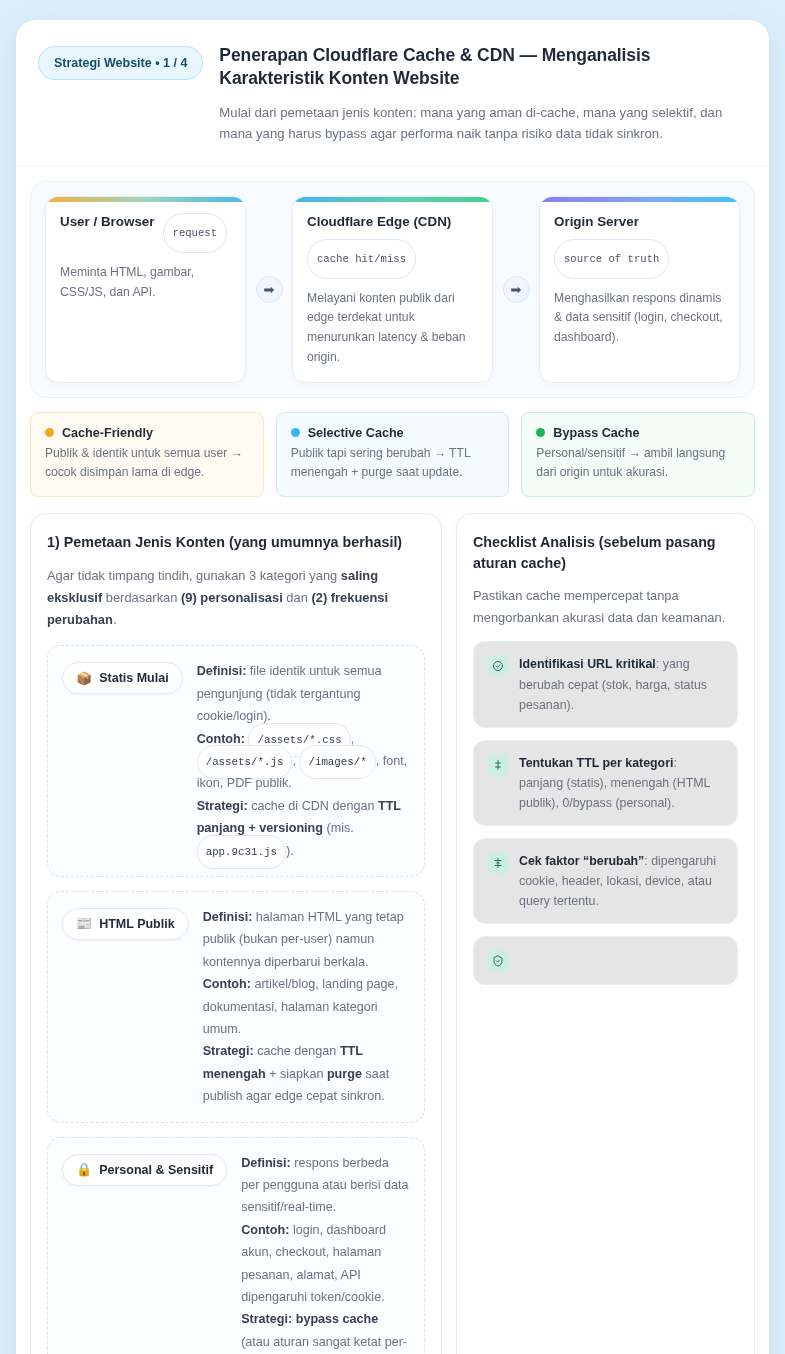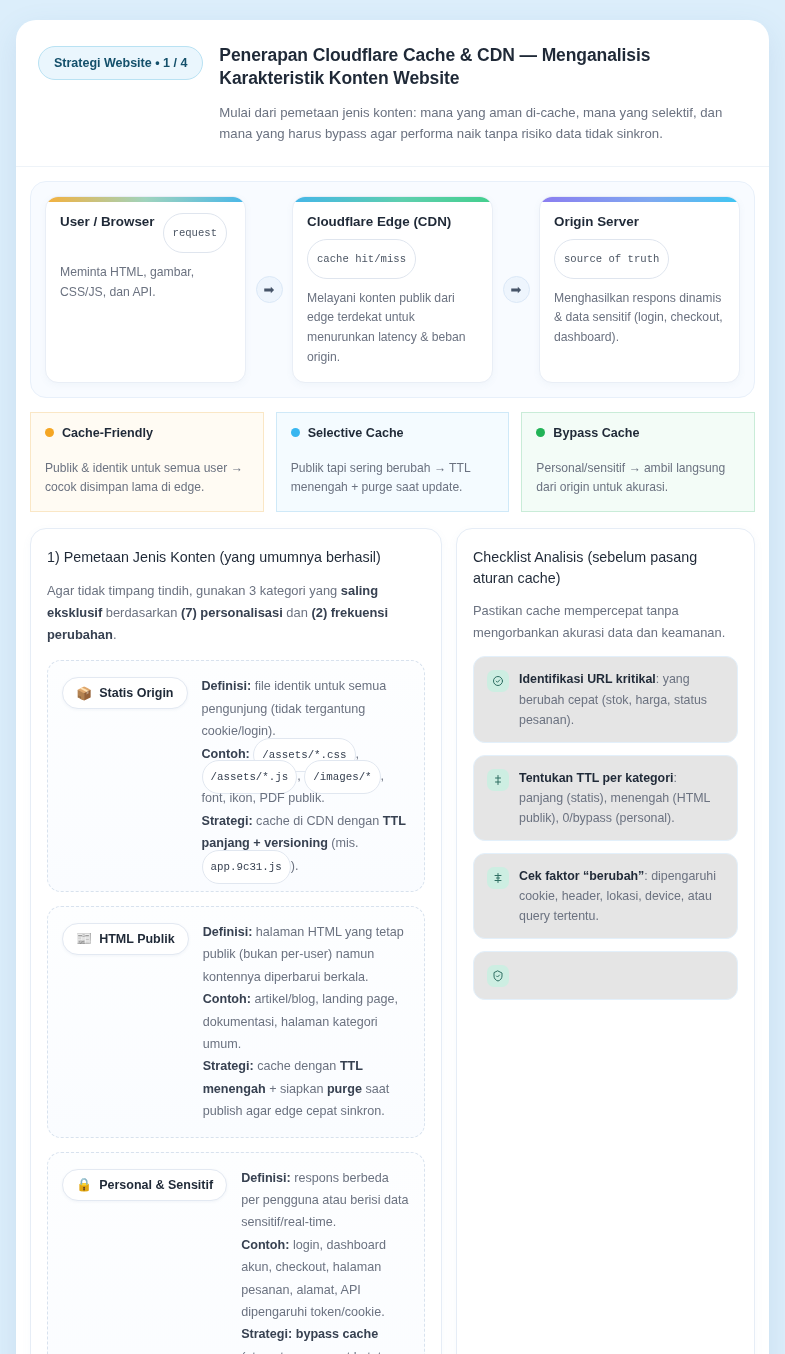--- a/index.html
+++ b/index.html
@@ -141,36 +141,36 @@
   }
 
   
   .legend-row {
     margin: 14px 14px 0 14px;
     display: flex;
     gap: 12px;
   }
   .legend-card {
     flex: 1 1 0;
-    border-radius: 0;
+    border-radius: 8px;
     padding: 13px 14px 14px 14px;
     min-width: 0;
   }
   .legend-card.l1 { background: #fffbf3; border: 1px solid #fae7c6; }
   .legend-card.l2 { background: #f4fbff; border: 1px solid #cfe9f8; }
   .legend-card.l3 { background: #f3fcf7; border: 1px solid #c9ecd8; }
   .legend-head {
     display: flex;
     align-items: center;
     gap: 8px;
   }
   .dot { width: 9px; height: 9px; border-radius: 50%; flex: 0 0 auto; }
   .legend-title { font-size: 12.6px; font-weight: bold; color: #1f2937; }
   .legend-desc {
-    margin-top: 19px;
+    margin-top: 4px;
     font-size: 12.1px;
     color: #6b7280;
     line-height: 1.6;
   }
 
   
   .main-row {
     margin: 16px 14px 0 14px;
     display: flex;
     gap: 14px;
@@ -180,21 +180,21 @@
     background: #ffffff;
     border: 1px solid #e6edf6;
     border-radius: 16px;
     box-shadow: 0 3px 10px rgba(100,130,170,0.05);
   }
   .panel-left { flex: 0 0 412px; padding: 18px 16px 18px 16px; }
   .panel-right { flex: 1 1 auto; padding: 18px 16px 18px 16px; align-self: stretch; }
 
   .panel-title {
     font-size: 14.3px;
-    font-weight: normal;
+    font-weight: bold;
     color: #1f2937;
     line-height: 1.42;
   }
   .panel-intro {
     margin-top: 12px;
     font-size: 12.9px;
     color: #6b7280;
     line-height: 1.72;
   }
   .panel-intro b, .panel-intro strong { color: #374151; font-weight: bold; }
@@ -343,26 +343,26 @@
             <span class="legend-title">Bypass Cache</span>
           </div>
           <div class="legend-desc">Personal/sensitif → ambil langsung dari origin untuk akurasi.</div>
         </div>
       </div>
 
     <div class="main-row">
 
       <div class="panel panel-left">
         <div class="panel-title">1) Pemetaan Jenis Konten (yang umumnya berhasil)</div>
-        <div class="panel-intro" id="left-intro"><span>Agar tidak timpang tindih, gunakan 3 kategori yang </span><b>saling eksklusif</b><span> berdasarkan </span><b>(7) personalisasi</b><span> dan </span><b>(2) frekuensi perubahan</b><span>.</span></div>
+        <div class="panel-intro" id="left-intro"><span>Agar tidak timpang tindih, gunakan 3 kategori yang </span><b>saling eksklusif</b><span> berdasarkan </span><b>(9) personalisasi</b><span> dan </span><b>(2) frekuensi perubahan</b><span>.</span></div>
         <div id="cat-root">
             <div class="cat-card">
               <div class="cat-chip">
                 <span class="cat-emoji">📦</span>
-                <span>Statis Origin</span>
+                <span>Statis Mulai</span>
               </div>
               <div class="cat-body"><b>Definisi:</b><span> file identik untuk semua pengunjung (tidak tergantung cookie/login).</span><br><b>Contoh:</b><span> </span><code class="inline">/assets/*.css</code><span>, </span><code class="inline">/assets/*.js</code><span>, </span><code class="inline">/images/*</code><span>, font, ikon, PDF publik.</span><br><b>Strategi:</b><span> cache di CDN dengan </span><b>TTL panjang + versioning</b><span> (mis. </span><code class="inline">app.9c31.js</code><span>).</span></div>
             </div>
             <div class="cat-card">
               <div class="cat-chip">
                 <span class="cat-emoji">📰</span>
                 <span>HTML Publik</span>
               </div>
               <div class="cat-body"><b>Definisi:</b><span> halaman HTML yang tetap publik (bukan per-user) namun kontennya diperbarui berkala.</span><br><b>Contoh:</b><span> artikel/blog, landing page, dokumentasi, halaman kategori umum.</span><br><b>Strategi:</b><span> cache dengan </span><b>TTL menengah</b><span> + siapkan </span><b>purge</b><span> saat publish agar edge cepat sinkron.</span></div>
             </div>

